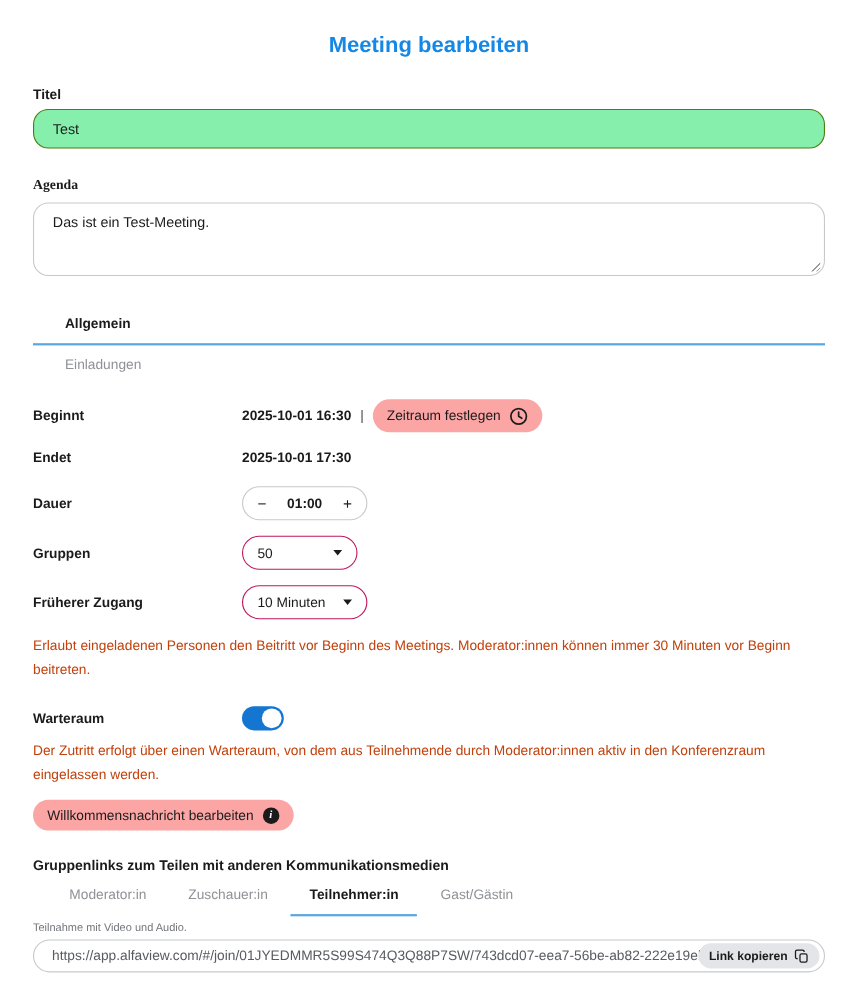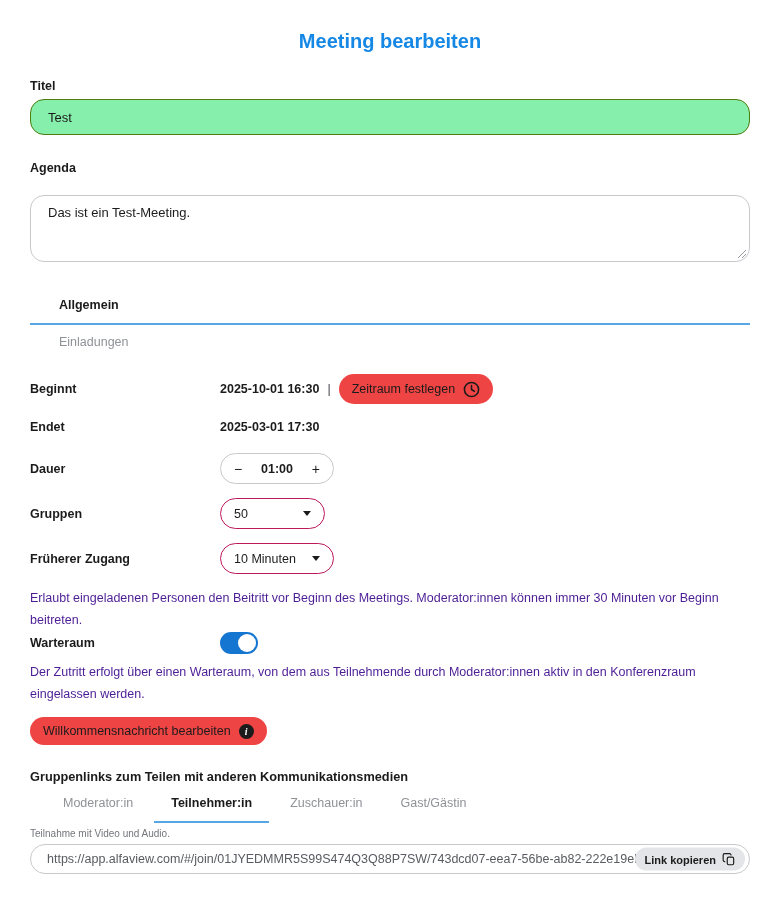--- a/index.html
+++ b/index.html
@@ -2,54 +2,54 @@
 <html><head>
 <meta charset="utf-8">
 <style>
   html,body{margin:0;padding:0;background:#fff;}
   body{width:780px;height:899px;overflow:hidden;font-family:"Liberation Sans",sans-serif;color:#1b1b1b;}
   .page{padding:0 30px;}
 
   .page-title{margin:30px 0 12px;text-align:center;font-size:20px;font-weight:700;color:#1588e6;}
 
   .field-label{display:block;margin:26px 0 0;font-size:12.5px;font-weight:700;}
-  .field-label.tight{}
+  .field-label.tight{font-family:Liberation Serif, serif;}
   .text-input{display:block;margin-top:6px;width:100%;box-sizing:border-box;height:36px;border:1px solid #4d7c0f;border-radius:14px;padding:0 17px;font:13px "Liberation Sans",sans-serif;color:#1b1b1b;outline:none;background:#86efac;}
-  .textarea-wrap{position:relative;margin-top:20px;}
+  .textarea-wrap{position:relative;margin-top:8px;}
   .text-area{display:block;width:100%;box-sizing:border-box;height:67px;border:1px solid #c8c9cd;border-radius:14px;padding:9px 17px;font:13px "Liberation Sans",sans-serif;color:#1b1b1b;resize:none;outline:none;}
   .grip{position:absolute;right:4px;bottom:4px;width:10px;height:10px;background:repeating-linear-gradient(135deg,transparent 0 2px,#97989c 2px 3px);clip-path:polygon(100% 0,100% 100%,0 100%);}
 
   .tabs{display:flex;}
   .main-tabs{margin-top:26px;flex-direction:column;}
   .tab{position:relative;padding:10px 29px 13px;font-size:12.5px;color:#8f9296;cursor:pointer;white-space:nowrap;}
   .tab.active{color:#1b1b1b;font-weight:700;}
   .tab.active::after{content:"";position:absolute;left:0;right:0;bottom:0;height:2px;background:#58a6e3;}
 
   .rows{margin-top:8px;}
   .row{display:flex;align-items:center;}
   .h38{height:38px}.h40{height:40px}.h45{height:45px}
   .row-label{width:190px;flex:none;font-size:12.5px;font-weight:700;}
   .row-value{display:flex;align-items:center;font-size:12.5px;font-weight:700;}
   .sep{margin:0 8px;font-weight:400;color:#45484d;}
 
-  .pill-btn{display:inline-flex;align-items:center;gap:8px;height:30px;padding:0 13px;background:#ef4444;border:none;border-radius:15px;font:12.5px "Liberation Sans",sans-serif;color:#1b1b1b;cursor:pointer;}
+  .pill-btn{display:inline-flex;align-items:center;gap:8px;height:30px;padding:0 13px;background:#fca5a5;border:none;border-radius:15px;font:12.5px "Liberation Sans",sans-serif;color:#1b1b1b;cursor:pointer;}
   .icon-btn{width:26px;height:26px;border-radius:50%;background:#e4e5e9;border:none;display:inline-flex;align-items:center;justify-content:center;margin-left:7px;cursor:pointer;padding:0;}
 
   .stepper{width:114px;height:31px;box-sizing:border-box;border:1px solid #c8c9cd;border-radius:16px;display:flex;align-items:center;justify-content:space-between;padding:0 13px;background:#fff;}
   .step-btn{background:none;border:none;font:14px "Liberation Sans",sans-serif;color:#1b1b1b;padding:0;cursor:pointer;line-height:1;}
   .step-value{font-size:12.5px;font-weight:700;}
 
   .select-pill{height:31px;box-sizing:border-box;border:1px solid #be185d;border-radius:16px;display:flex;align-items:center;justify-content:space-between;padding:0 13px;background:#fff;cursor:pointer;}
   .w105{width:105px}.w114{width:114px}
   .select-value{font-size:12.5px;color:#1b1b1b;}
   .caret{width:0;height:0;border-left:4px solid transparent;border-right:4px solid transparent;border-top:5px solid #1b1b1b;}
 
-  .help-text{margin:6px 0 0;font-size:12.5px;line-height:22px;color:#4c1d95;max-width:708px;}
+  .help-text{margin:6px 0 0;font-size:12.5px;line-height:22px;color:#c2410c;max-width:708px;}
 
-  .toggle-row{margin-top:0;display:flex;align-items:center;height:24px;}
+  .toggle-row{margin-top:21px;display:flex;align-items:center;height:24px;}
   .toggle{position:relative;width:38px;height:22px;border-radius:11px;background:#c9cacd;cursor:pointer;}
   .toggle.on{background:#1576d1;}
   .knob{position:absolute;top:2px;left:2px;width:18px;height:18px;border-radius:50%;background:#fff;}
   .toggle.on .knob{left:auto;right:2px;}
 
   .welcome-btn{margin-top:12px;height:28px;}
   .info-icon{width:15px;height:15px;border-radius:50%;background:#1b1b1b;color:#fff;display:inline-flex;align-items:center;justify-content:center;font:italic 700 10px "Liberation Serif",serif;flex:none;}
 
   .section-heading{margin:24px 0 0;font-size:12.75px;font-weight:700;}
   .link-tabs{margin:2px 0 0 16px;}
@@ -94,21 +94,21 @@
               <circle cx="12" cy="12" r="10" fill="none" stroke="#1b1b1b" stroke-width="2.2"></circle>
               <path d="M12 6.5V12l4 2.5" fill="none" stroke="#1b1b1b" stroke-width="2.2" stroke-linecap="round"></path>
             </svg>
         </button>
       </div>
     </div>
 
     <div class="row h38">
       <div class="row-label">Endet</div>
       <div class="row-value">
-          <span>2025-03-01 17:30</span>
+          <span>2025-10-01 17:30</span>
         </div>
     </div>
 
 
     <div class="row h45">
       <div class="row-label">Dauer</div>
       <div class="stepper">
         <button class="step-btn">−</button>
         <span class="step-value">01:00</span>
         <button class="step-btn">+</button>
@@ -146,22 +146,22 @@
 
   <button class="pill-btn welcome-btn">
     <span>Willkommensnachricht bearbeiten</span>
     <span class="info-icon">i</span>
   </button>
 
   <h2 class="section-heading">Gruppenlinks zum Teilen mit anderen Kommunikationsmedien</h2>
 
   <div class="tabs link-tabs">
     <div class="tab"><span>Moderator:in</span></div>
+    <div class="tab"><span>Zuschauer:in</span></div>
     <div class="tab active"><span>Teilnehmer:in</span></div>
-    <div class="tab"><span>Zuschauer:in</span></div>
     <div class="tab"><span>Gast/Gästin</span></div>
   </div>
 
   <p class="link-desc">Teilnahme mit Video und Audio.</p>
 
   <div class="url-wrap">
     <input class="url-input" type="text" value="https://app.alfaview.com/#/join/01JYEDMMR5S99S474Q3Q88P7SW/743dcd07-eea7-56be-ab82-222e19eb7a" style="">
     <button class="copy-btn">
       <span>Link kopieren</span>
       <svg width="14" height="14" viewBox="0 0 24 24" fill="none" stroke="#1b1b1b" stroke-width="2">

